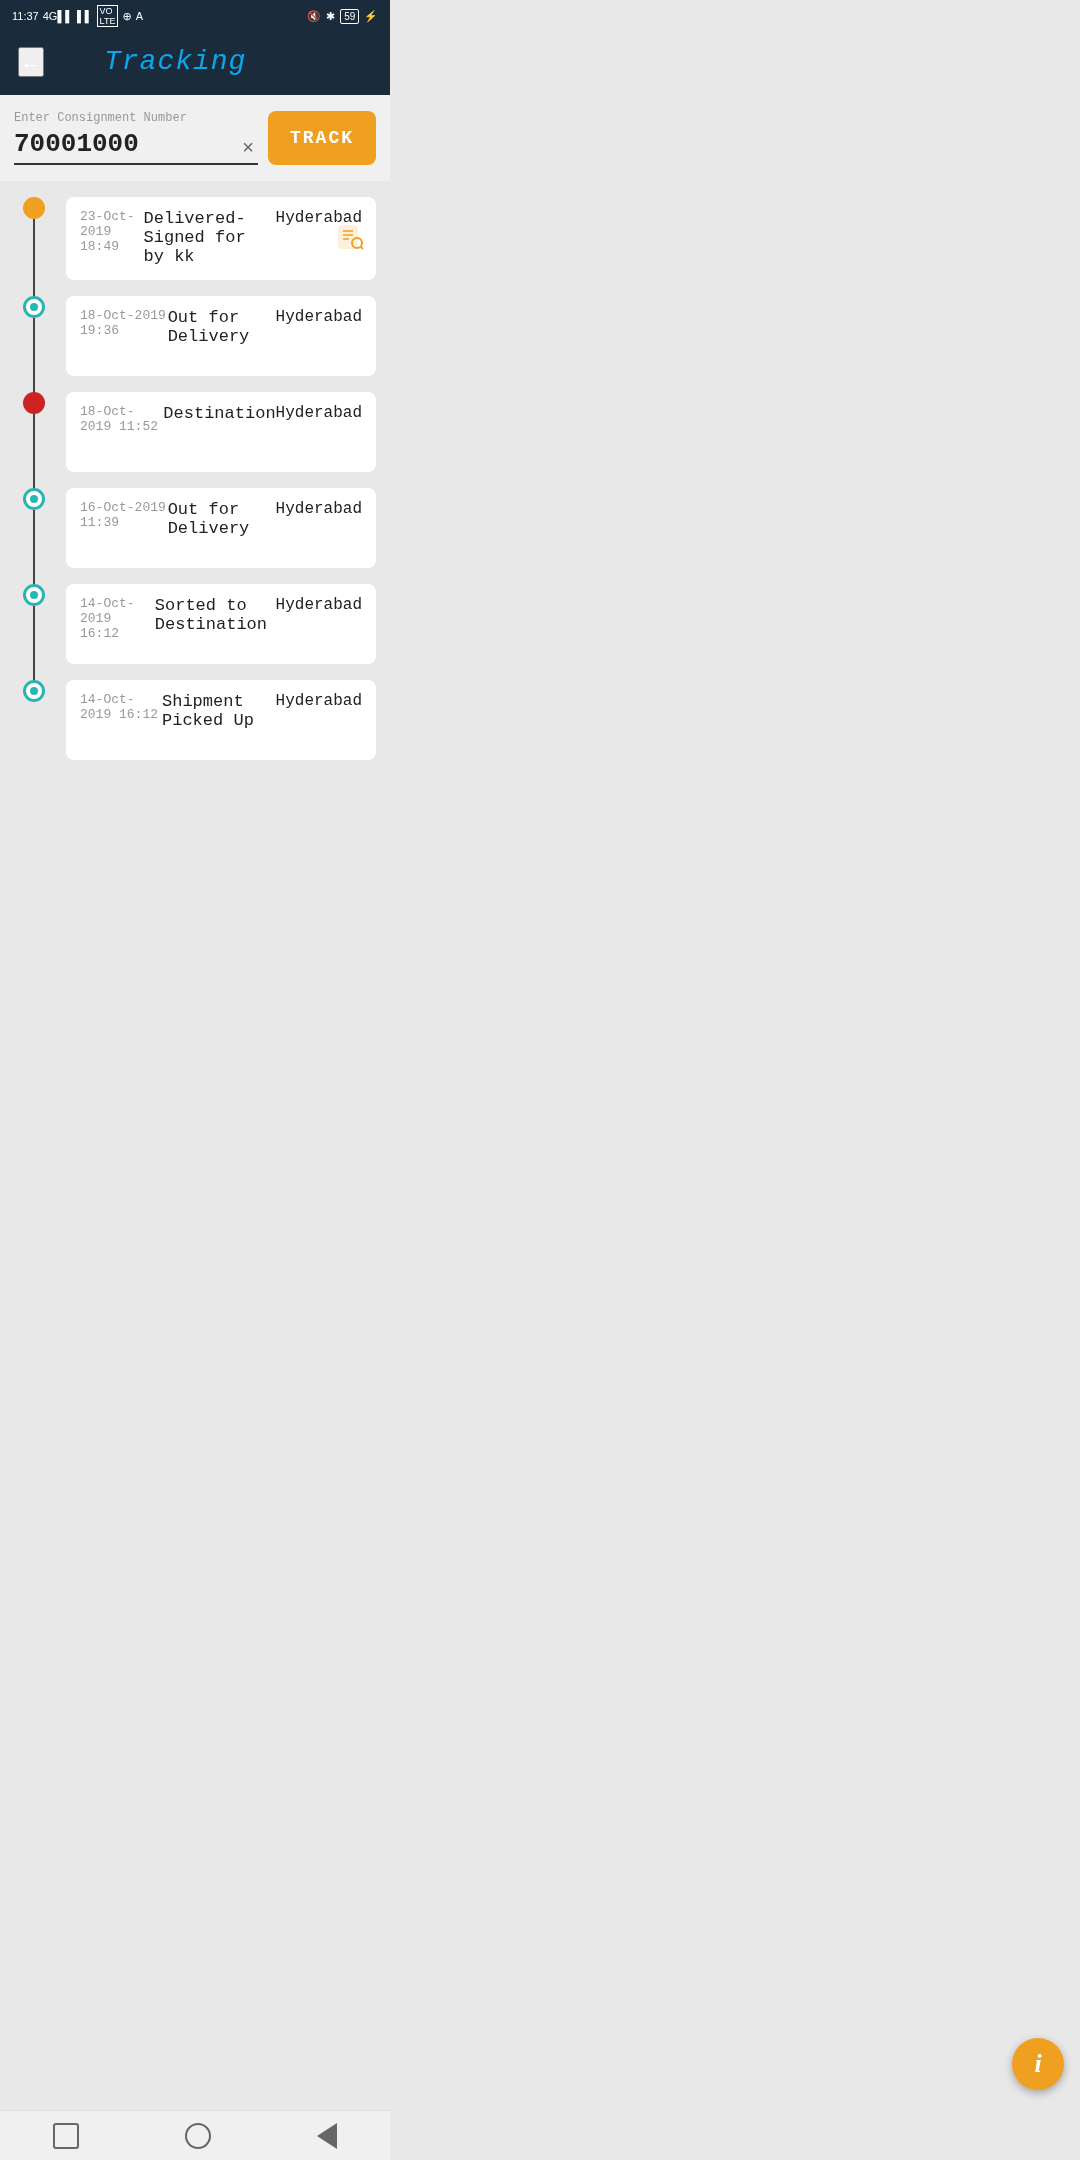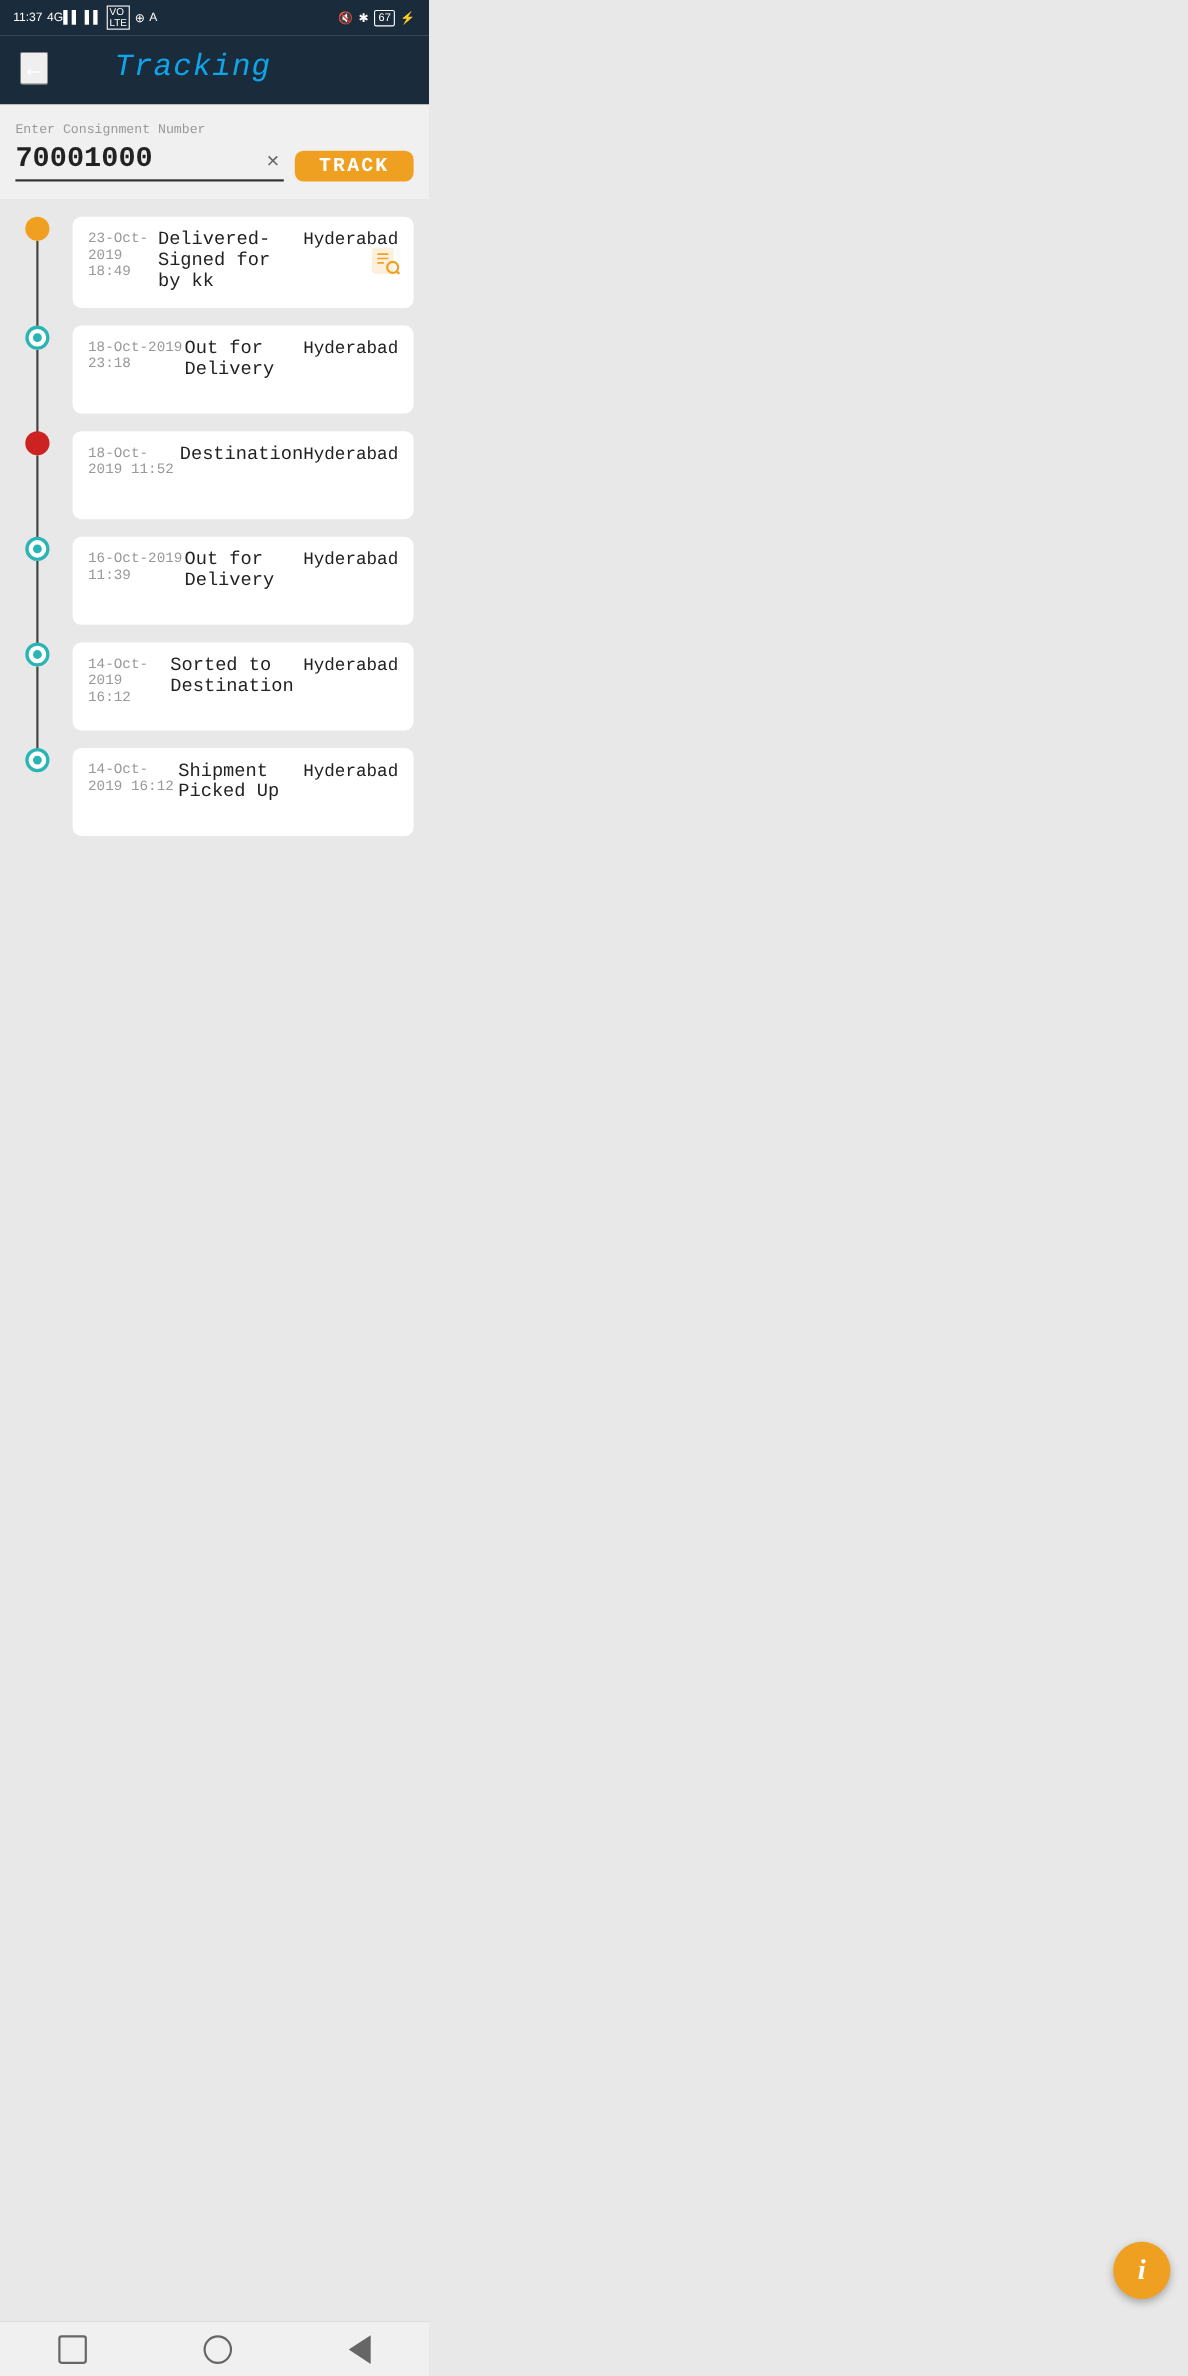--- a/index.html
+++ b/index.html
@@ -70,21 +70,20 @@
       font-weight: 300;
       letter-spacing: 1px;
       margin-left: 44px;
     }
 
     
     .search-section {
       background: #f0f0f0;
       padding: 16px 14px;
       display: flex;
-      align-items: flex-end;
       gap: 10px;
     }
 
     .input-wrapper {
       flex: 1;
       position: relative;
     }
 
     .input-label {
       font-size: 12px;
@@ -304,21 +303,21 @@
     <span>4G▌▌</span>
     <span>▌▌</span>
     <span style="font-size:9px;border:1px solid white;padding:0 2px;">VO<br style="line-height:0">LTE</span>
     <span>⊕</span>
     <span>A</span>
   </div>
   <div class="status-right">
     <span>🔇</span>
     <span>✱</span>
     <span>
-      <span class="battery-box">67</span>
+      <span class="battery-box">59</span>
     </span>
     <span>⚡</span>
   </div>
 </div>
 
 <div class="app-header">
   <button class="back-arrow">←</button>
   <span class="header-title">Tracking</span>
 </div>
 
@@ -352,21 +351,21 @@
           </svg>
         </button>
       </div>
     </div>
     <div class="timeline-item">
       <div class="timeline-left">
         <div class="dot-teal"></div>
         <div class="connector-line"></div>
       </div>
       <div class="timeline-card">
-        <div class="card-datetime">18-Oct-2019 23:18</div>
+        <div class="card-datetime">18-Oct-2019 19:36</div>
         <div class="card-status">Out for Delivery</div>
         <div class="card-location">Hyderabad</div>
 
       </div>
     </div>
     <div class="timeline-item">
       <div class="timeline-left">
         <div class="dot-red"></div>
         <div class="connector-line"></div>
       </div>

